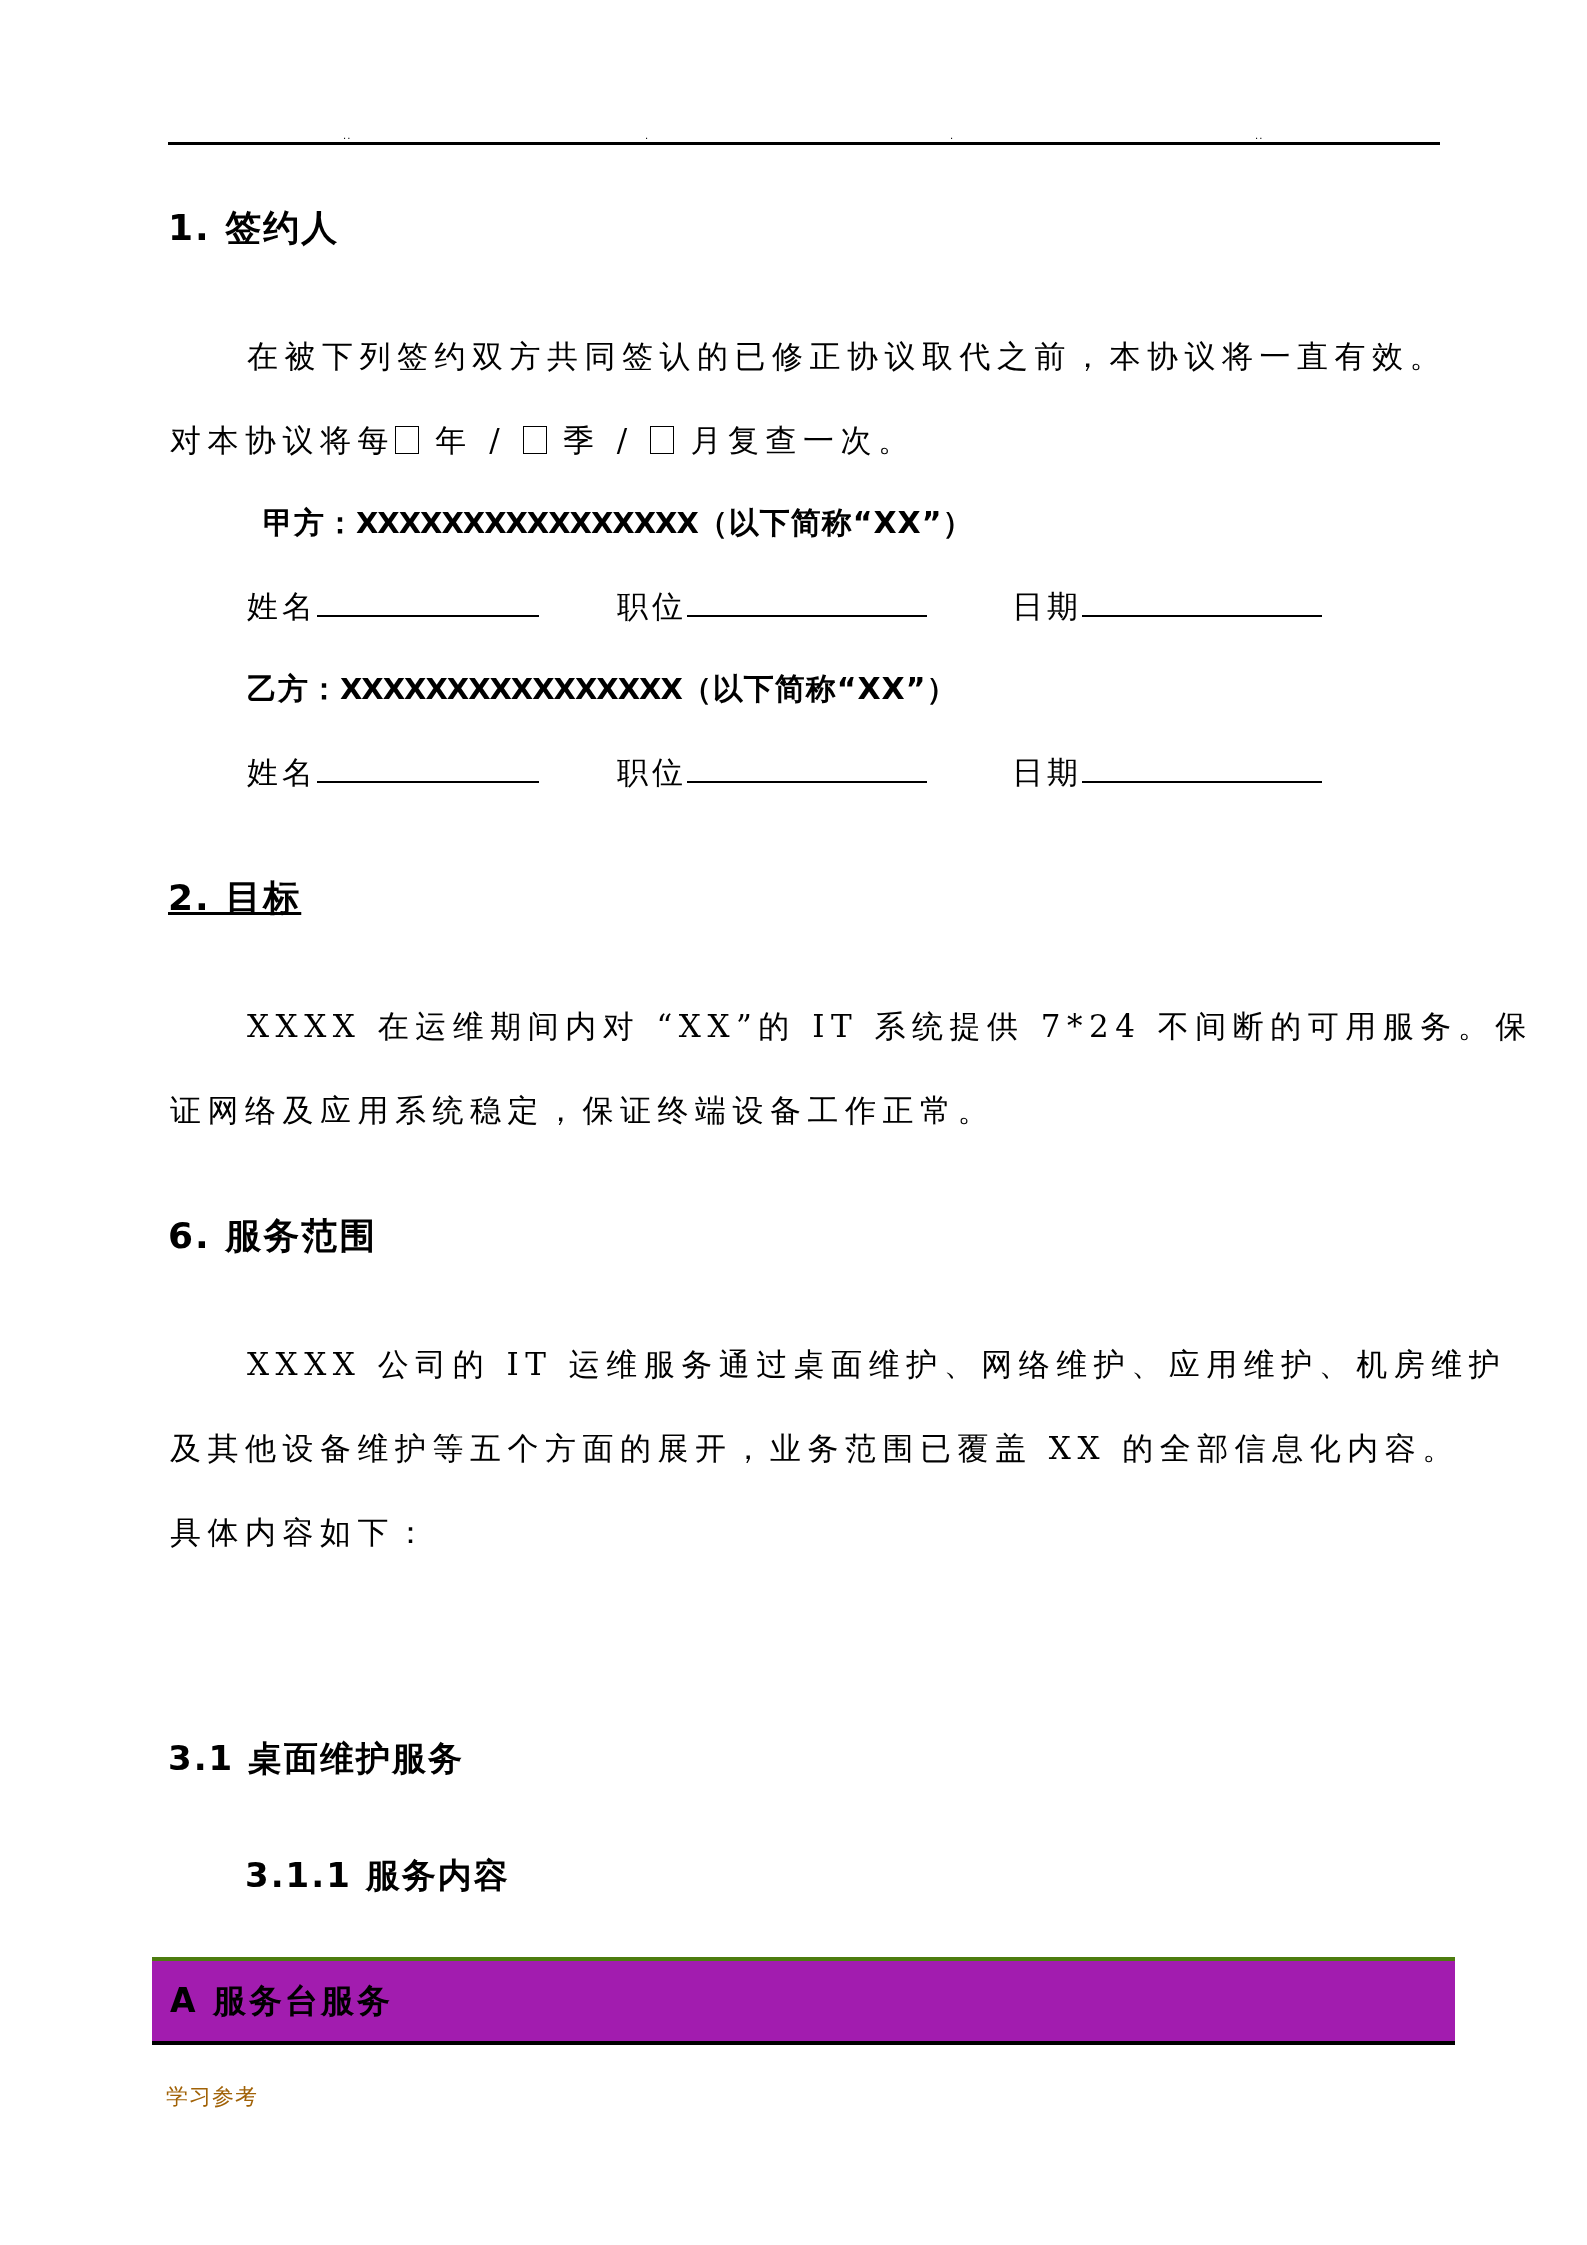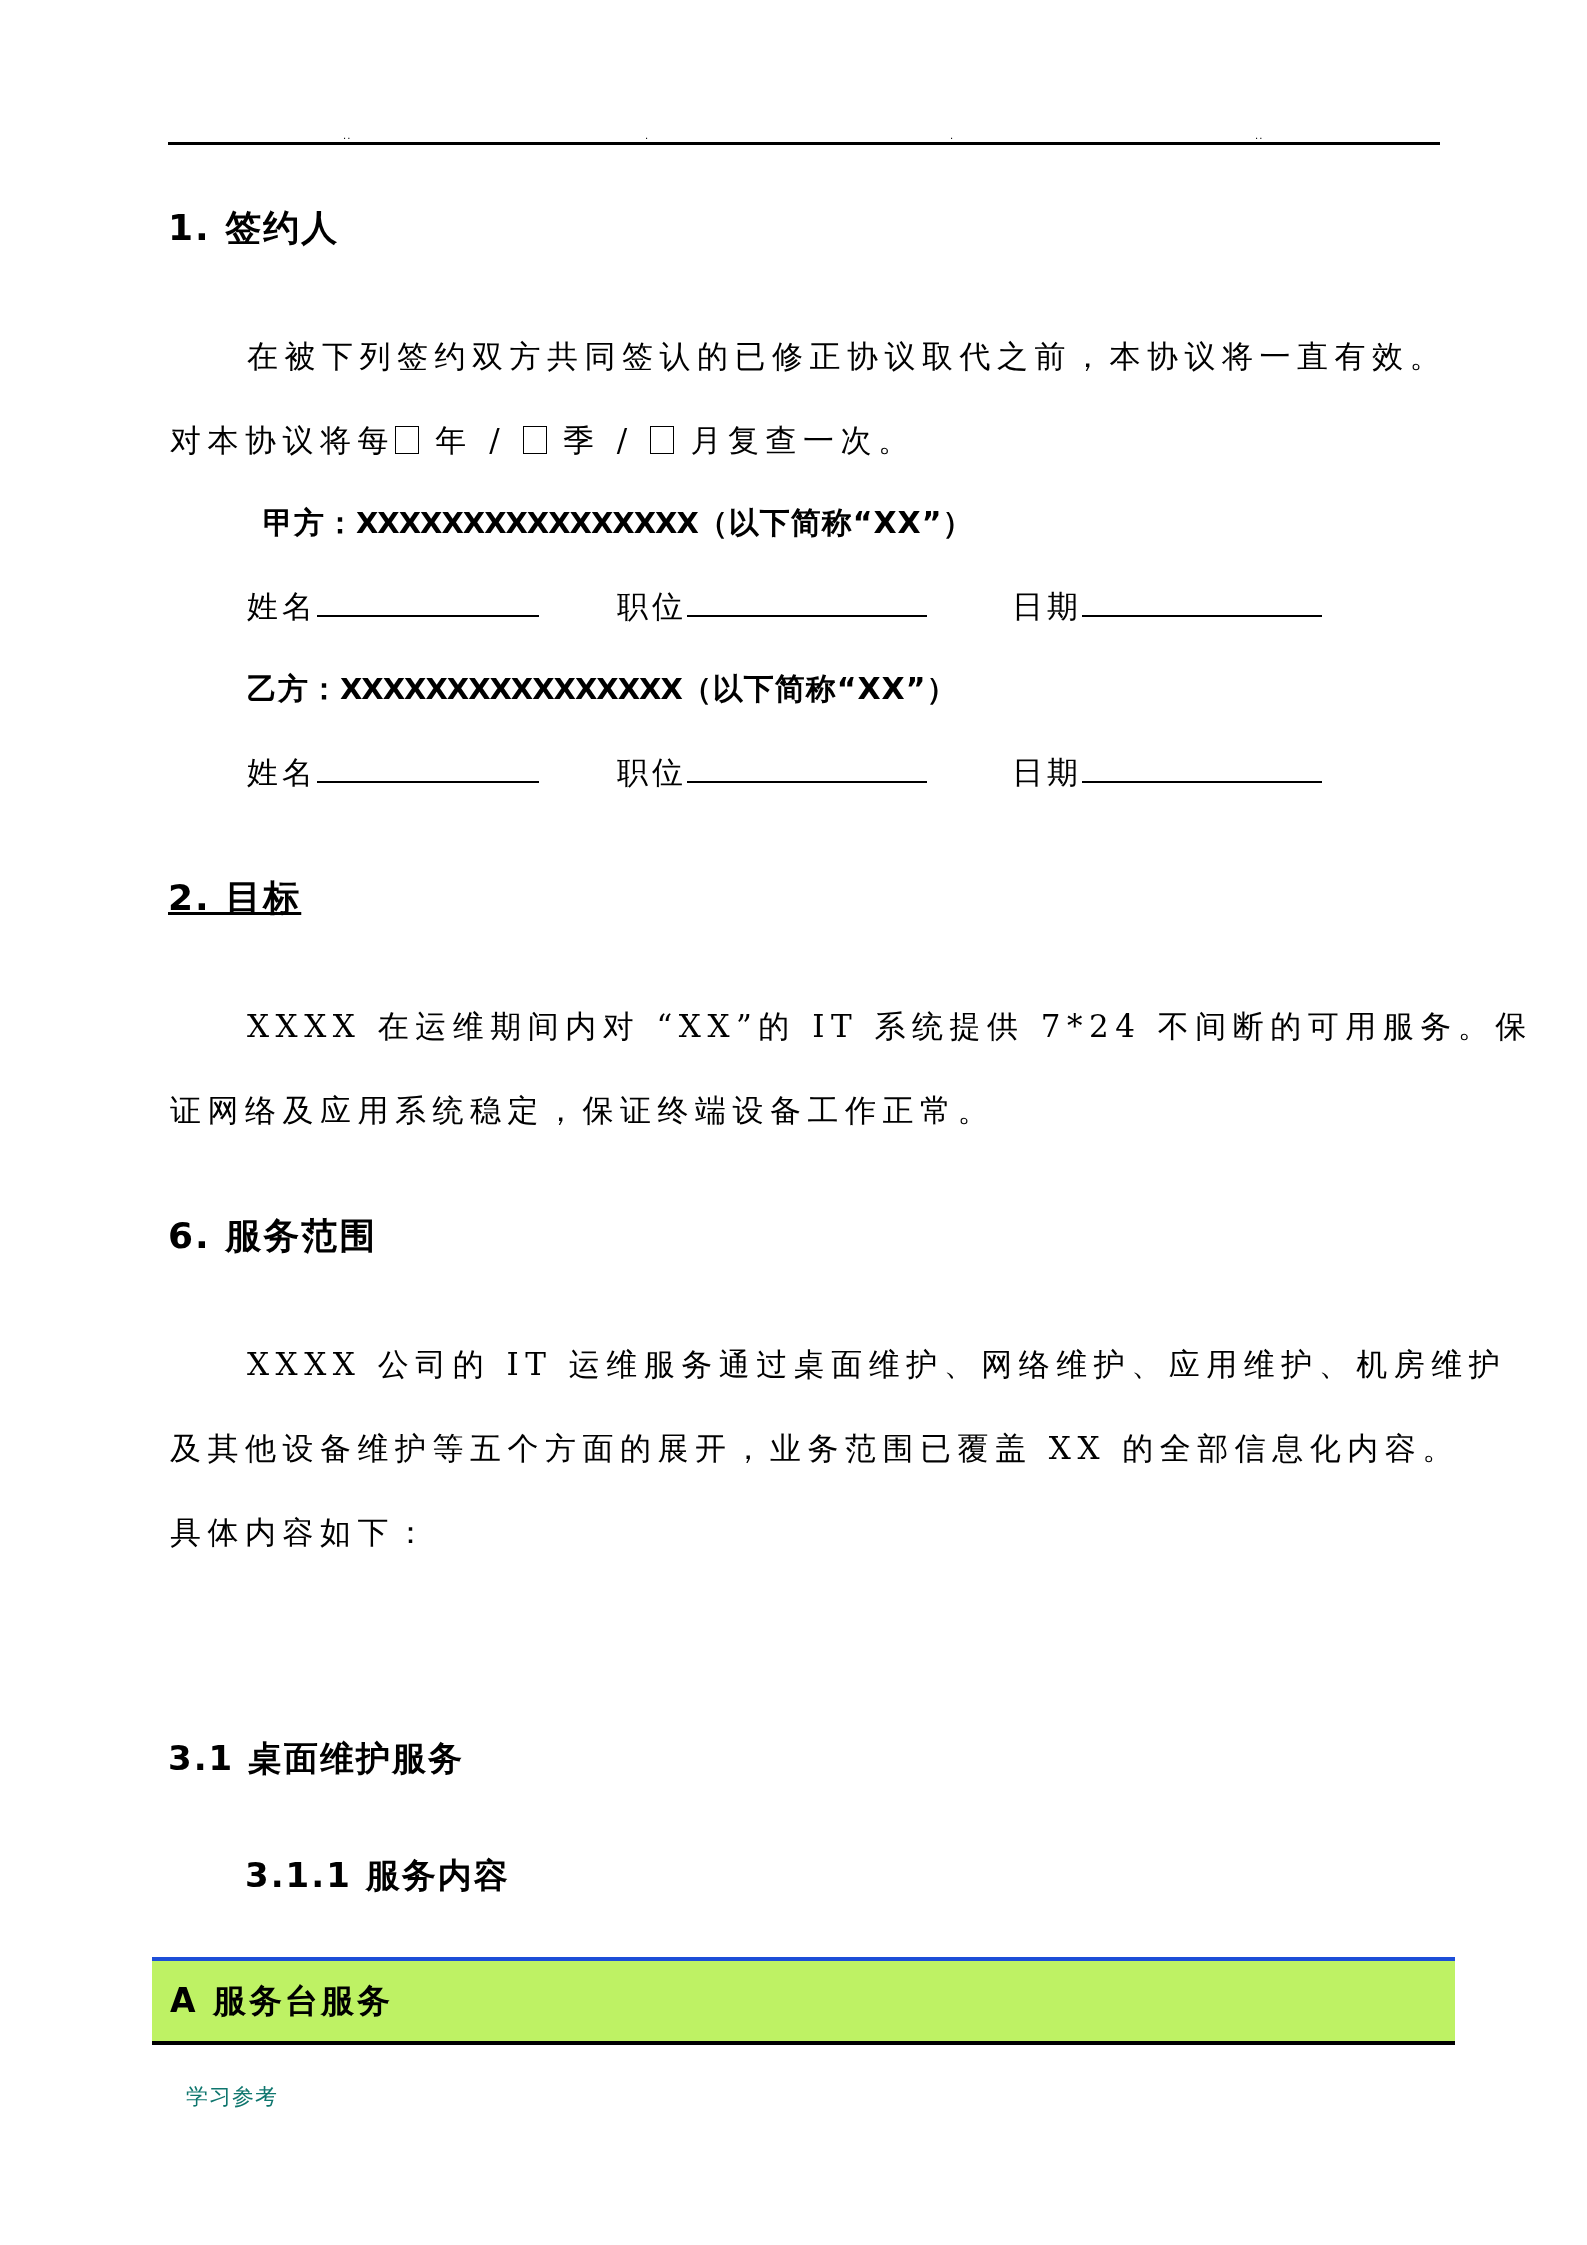--- a/index.html
+++ b/index.html
@@ -37,31 +37,31 @@
   .sigrow .label { font-size: 31px; letter-spacing: 4px; }
   .underline-blank {
     display: inline-block; border-bottom: 2px solid #000; height: 28px; vertical-align: baseline;
   }
   .checkbox {
     display: inline-block; width: 24px; height: 28px; border: 1.5px solid #000;
     vertical-align: -3px; box-sizing: border-box;
   }
   .band {
     position: absolute; left: 152px; top: 1957px; width: 1303px; height: 88px;
-    background: #bef264; border-top: 4px solid #1d4ed8; border-bottom: 4px solid #000;
+    background: #a21caf; border-top: 4px solid #4d7c0f; border-bottom: 4px solid #000;
     box-sizing: border-box;
   }
   .band-title {
     position: absolute; left: 18px; top: 18px;
     font-family: "DejaVu Sans", "Liberation Sans", sans-serif;
     font-weight: bold; font-size: 33px; line-height: 44px; letter-spacing: 3px;
   }
   .footer {
-    position: absolute; left: 186px; top: 2083px;
-    font-size: 22px; line-height: 28px; color: #0f766e; letter-spacing: 1px;
+    position: absolute; left: 166px; top: 2083px;
+    font-size: 22px; line-height: 28px; color: #a16207; letter-spacing: 1px;
   }
 </style>
 </head>
 <body>
 
 <div class="header-line"></div>
 <span class="header-dot" style="left:343px;">..</span>
 <span class="header-dot" style="left:645px;">.</span>
 <span class="header-dot" style="left:950px;">.</span>
 <span class="header-dot" style="left:1255px;">..</span>

